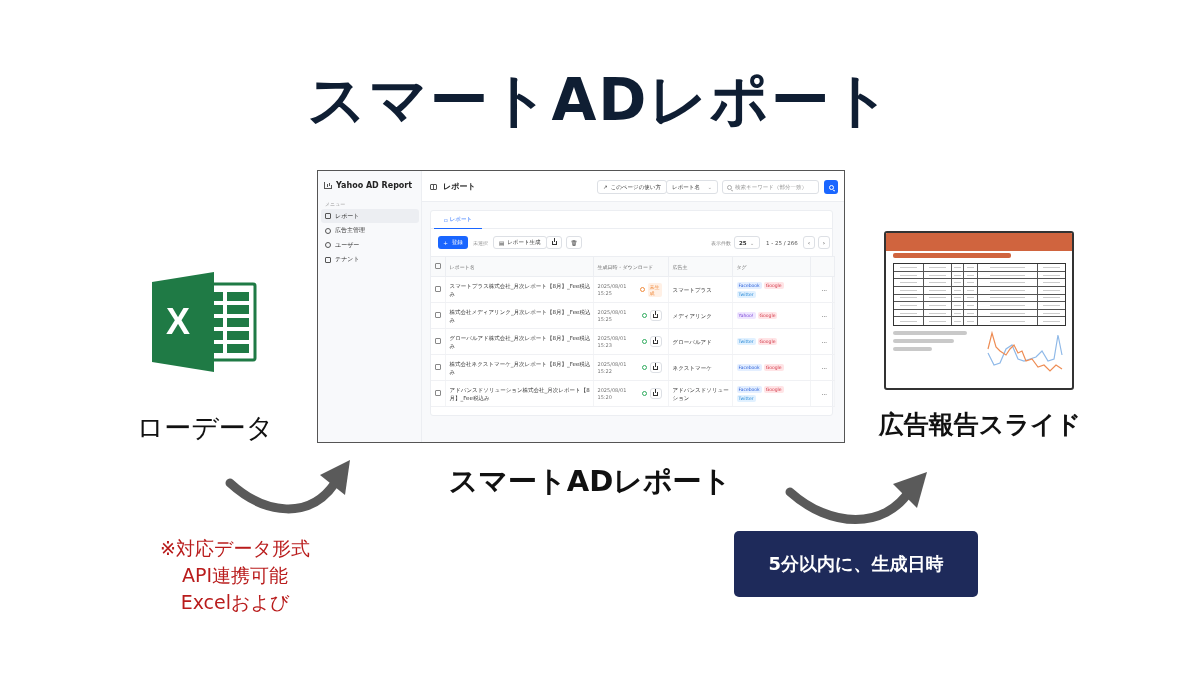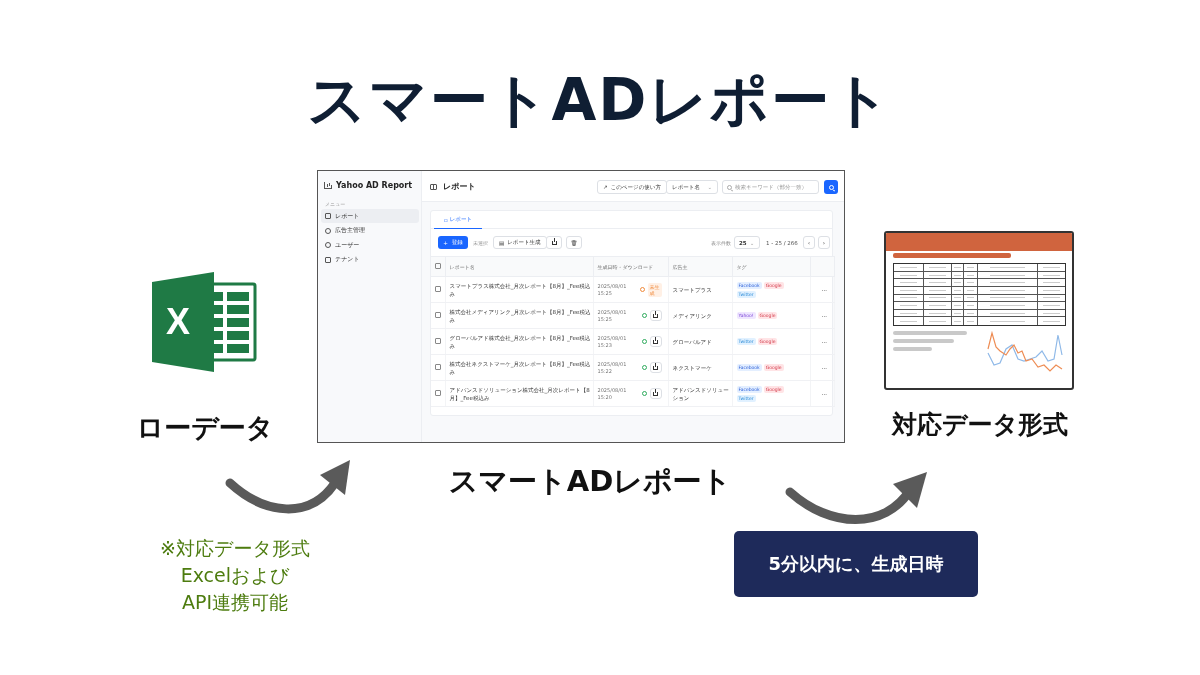--- a/index.html
+++ b/index.html
@@ -6,22 +6,22 @@
   html, body { width: 1200px; height: 675px; background: #ffffff; overflow: hidden; }
   body { position: relative; font-family: "DejaVu Sans", "Liberation Sans", sans-serif; color: #0f1e33; }
 
   .main-title {
     position: absolute; left: 0; top: 62px; width: 1200px; text-align: center;
     font-size: 58px; font-weight: bold; color: #0f1e33; letter-spacing: 2px;
   }
 
   
   .excel-icon { position: absolute; left: 150px; top: 272px; width: 110px; height: 100px; }
-  .left-caption { position: absolute; left: 120px; top: 410px; width: 170px; text-align: center; font-size: 27px; font-weight: bold; color: #111; }
-  .left-note { position: absolute; left: 120px; top: 535px; width: 230px; text-align: center; font-size: 19px; line-height: 27px; color: #4d7c0f; }
+  .left-caption { position: absolute; left: 120px; top: 410px; width: 170px; text-align: center; font-size: 27px; font-weight: normal; color: #111; }
+  .left-note { position: absolute; left: 120px; top: 535px; width: 230px; text-align: center; font-size: 19px; line-height: 27px; color: #b91c1c; }
 
   .arrow1 { position: absolute; left: 225px; top: 455px; width: 140px; height: 70px; }
   .arrow2 { position: absolute; left: 785px; top: 470px; width: 150px; height: 65px; }
 
   
   .app {
     position: absolute; left: 317px; top: 170px; width: 528px; height: 273px;
     border: 1.5px solid #555; background: #f8f9fb; overflow: hidden;
     font-size: 6.5px; color: #333;
   }
@@ -125,22 +125,22 @@
 
 <div class="left-caption">ローデータ</div>
 
 <svg class="arrow1" viewBox="0 0 140 70">
   <path d="M5,28 C40,60 85,65 110,28" fill="none" stroke="#5a5a5a" stroke-width="9" stroke-linecap="round"></path>
   <polygon points="95,20 125,5 120,40" fill="#5a5a5a"></polygon>
 </svg>
 
 <div class="left-note">
   <div>※対応データ形式</div>
+  <div>API連携可能</div>
   <div>Excelおよび</div>
-  <div>API連携可能</div>
 </div>
 
 <div class="app">
   <div class="sidebar">
     <div class="brand">
       <span class="brand-icon"></span>
       <span>Yahoo AD Report</span>
     </div>
     <div class="menu-label">メニュー</div>
     <div class="nav">
@@ -458,16 +458,16 @@
     <div class="slide-line" style="width:61px;"></div>
     <div class="slide-line" style="width:39px;"></div>
   </div>
   <svg class="slide-chart" viewBox="0 0 80 52">
     <polyline points="2,22 8,34 14,32 20,18 26,14 32,28 38,30 44,28 50,26 56,20 62,30 68,28 72,4 76,24" fill="none" stroke="#8fb9e8" stroke-width="1.2"></polyline>
     <polyline points="2,18 6,2 10,16 14,20 20,24 24,18 28,14 32,22 36,20 40,30 46,28 52,36 58,34 64,40 70,34 76,38" fill="none" stroke="#ee8d55" stroke-width="1.2"></polyline>
   </svg>
 </div>
 
 <div class="right-caption">
-  <div>対応データ形式</div>
+  <div>広告報告スライド</div>
 </div>
 
 <div class="cta">5分以内に、生成日時</div>
 
 </body></html>

